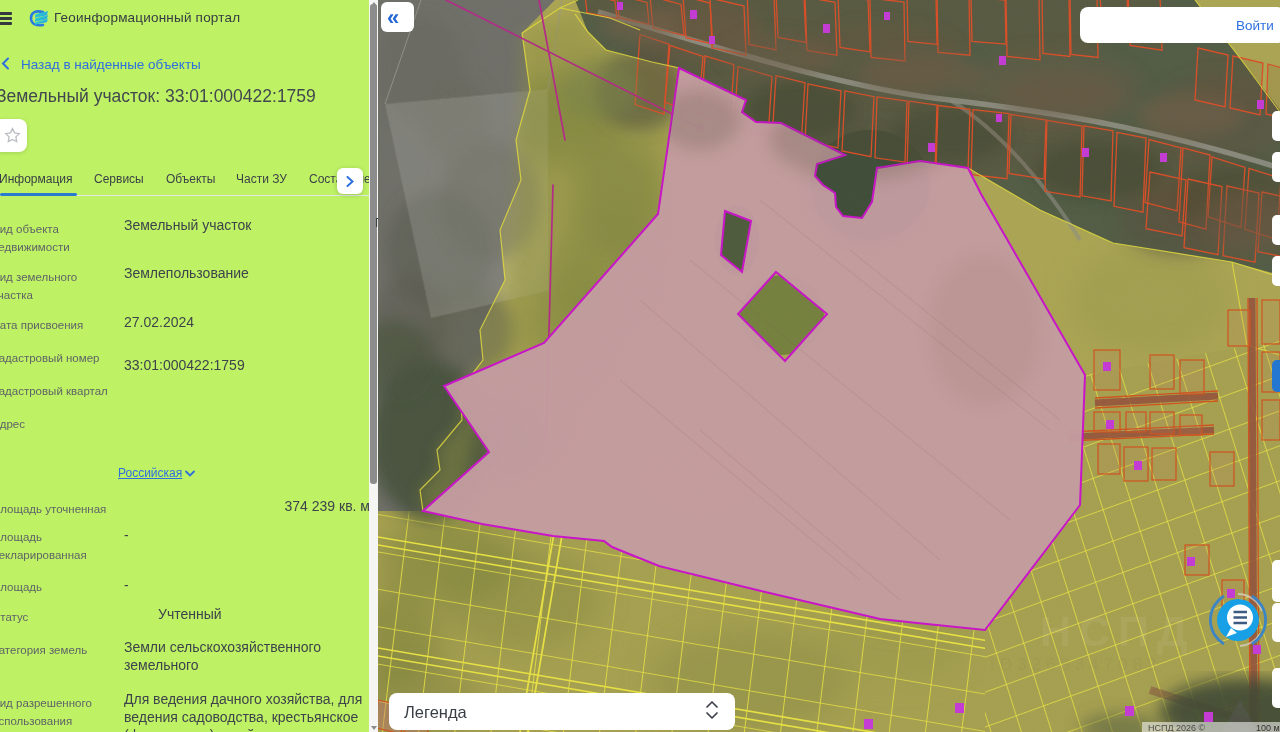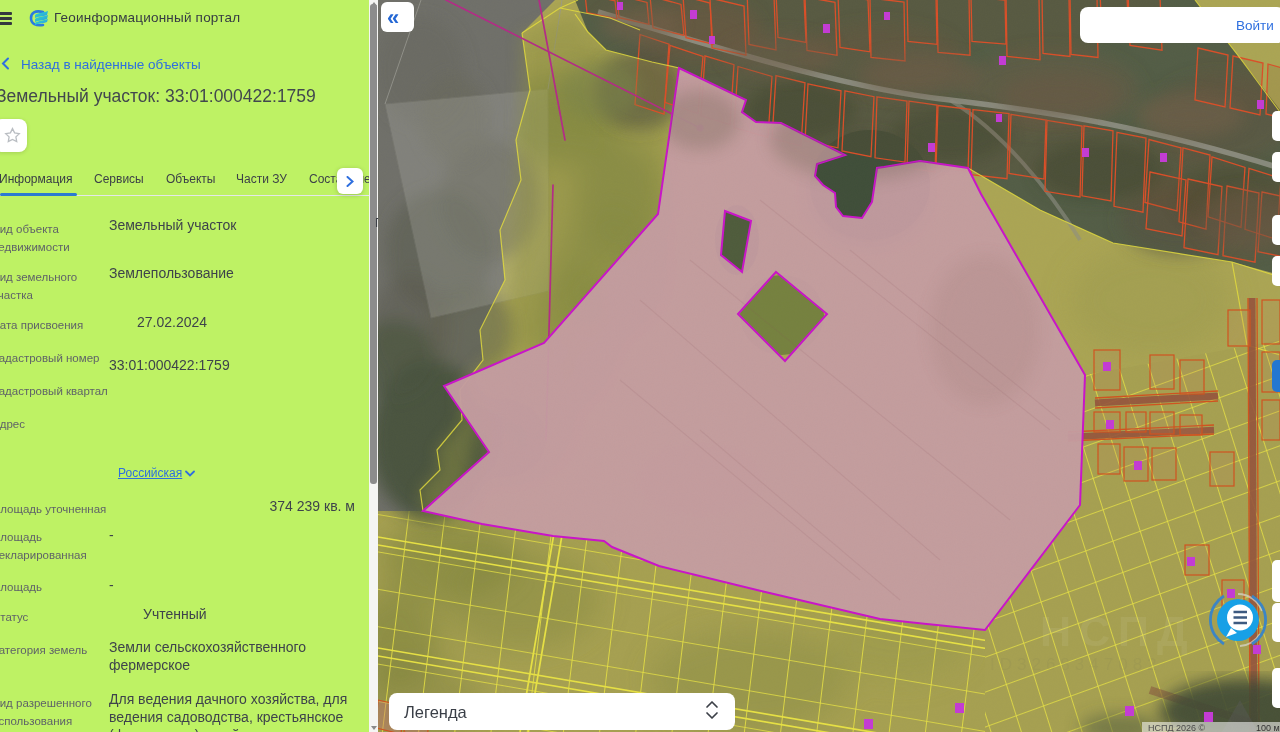--- a/index.html
+++ b/index.html
@@ -14,21 +14,21 @@
   .brand { left:54px; top:10px; font-size:13.5px; color:#363b43; letter-spacing:.2px; }
   .back { left:21px; top:57px; font-size:13.5px; color:#2e6fdf; }
   .backchev { left:1px; top:57px; }
   .title { left:-4px; top:86px; font-size:17.5px; letter-spacing:-0.25px; color:#42474e; white-space:nowrap; letter-spacing:0px; }
   .starbox { left:-6px; top:119px; width:33px; height:33px; background:#fff; border-radius:8px; box-shadow:0 1px 4px rgba(0,0,0,.14); }
   .tabs { left:0; top:167px; width:378px; height:29px; border-bottom:1px solid #e4e7ea; }
   .tab { position:absolute; top:6px; font-size:12px; color:#3d4148; white-space:nowrap; }
   .tabline { left:0; top:192.5px; width:77px; height:3px; background:#2b7ad2; border-radius:2px; z-index:3;}
   .tabarrow { left:337px; top:168px; width:26px; height:26px; background:#fff; border-radius:6px; box-shadow:0 1px 5px rgba(0,0,0,.2); z-index:4; }
   .lbl { left:-8px; width:118px; font-size:11.5px; color:#5f6368; line-height:18px; }
-  .val { left:109px; width:246px; font-size:14px; color:#3e434b; line-height:18.2px; }
+  .val { left:124px; width:246px; font-size:14px; color:#3e434b; line-height:18.2px; }
   .expand { left:118px; top:466px; font-size:12px; color:#2e6fdf; text-decoration:underline; }
   
   .sbtrack { left:369px; top:0; width:9px; height:732px; background:#f5f5f3; }
   .sbthumb { left:370px; top:4px; width:7px; height:480px; background:#8c8c8c; border-radius:3px; z-index:2;}
 </style>
 </head>
 <body>
 <div id="stage">
 
   <div id="map">
@@ -399,21 +399,21 @@
         </svg>
     </div>
 
     <div class="abs lbl" style="top:220px;">Вид объекта недвижимости</div>
     <div class="abs val" style="top:216px;">Земельный участок</div>
 
     <div class="abs lbl" style="top:268px;">Вид земельного участка</div>
     <div class="abs val" style="top:264px;">Землепользование</div>
 
     <div class="abs lbl" style="top:316px;">Дата присвоения</div>
-    <div class="abs val" style="top:313px;margin-left:28px;">27.02.2024</div>
+    <div class="abs val" style="top:313px;">27.02.2024</div>
 
     <div class="abs lbl" style="top:349px;">Кадастровый номер</div>
     <div class="abs val" style="top:345px;margin-top:11px;">33:01:000422:1759</div>
 
     <div class="abs lbl" style="top:382px;">Кадастровый квартал</div>
 
     <div class="abs lbl" style="top:415px;">Адрес</div>
     <div class="abs expand">Российская</div>
     <svg class="abs" style="left:185px;top:470px" width="10" height="7" viewBox="0 0 10 7">
         <path d="M1,1.5 L5,5.5 L9,1.5" stroke="#2e6fdf" stroke-width="1.8" fill="none" stroke-linecap="round"></path>
@@ -425,21 +425,21 @@
     <div class="abs lbl" style="top:528px;">Площадь декларированная</div>
     <div class="abs val" style="top:526px;">-</div>
 
     <div class="abs lbl" style="top:578px;">Площадь</div>
     <div class="abs val" style="top:576px;">-</div>
 
     <div class="abs lbl" style="top:608px;">Статус</div>
     <div class="abs val" style="top:605px;margin-left:34px;">Учтенный</div>
 
     <div class="abs lbl" style="top:641px;">Категория земель</div>
-    <div class="abs val" style="top:638px;">Земли сельскохозяйственного фермерское</div>
+    <div class="abs val" style="top:638px;">Земли сельскохозяйственного земельного</div>
 
     <div class="abs lbl" style="top:694px;">Вид разрешенного использования</div>
     <div class="abs val" style="top:690px;">Для ведения дачного хозяйства, для ведения садоводства, крестьянское (фермерское) хозяйство</div>
 
     <div class="abs sbtrack"></div>
     <div class="abs sbthumb"></div>
     <svg class="abs" style="left:370px;top:1px" width="8" height="6" viewBox="0 0 8 6">
         <path d="M1,5 L4,1 L7,5 Z" fill="#8a8a8a"></path>
       </svg>
     <svg class="abs" style="left:370px;top:725px" width="8" height="6" viewBox="0 0 8 6">

